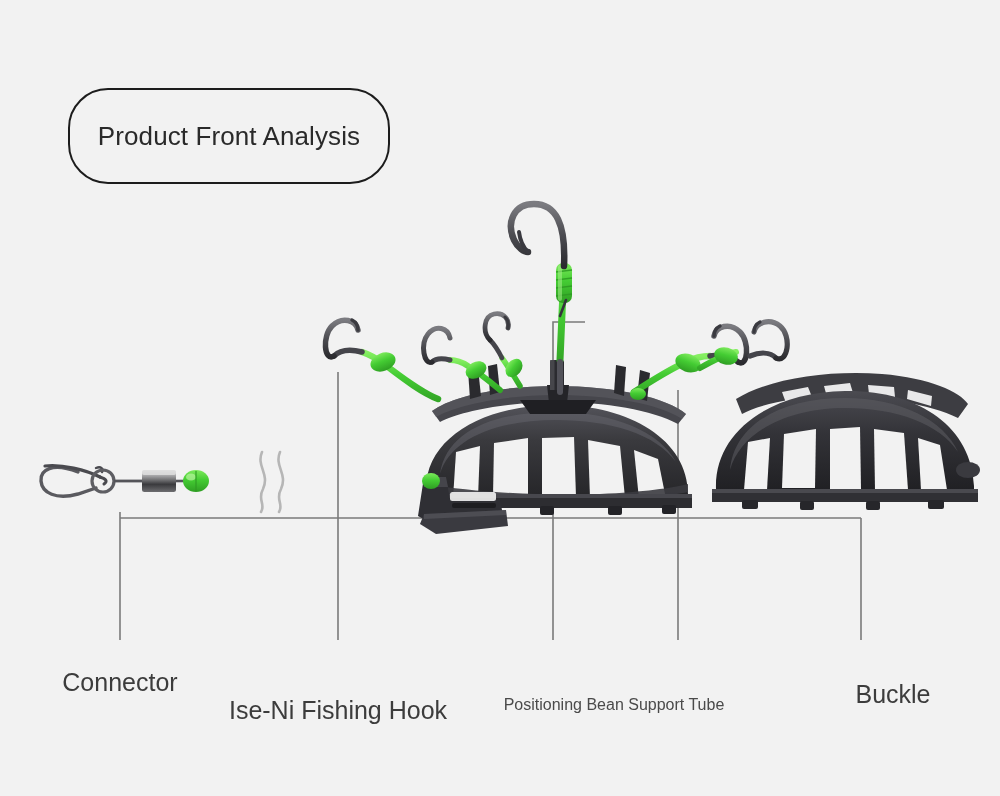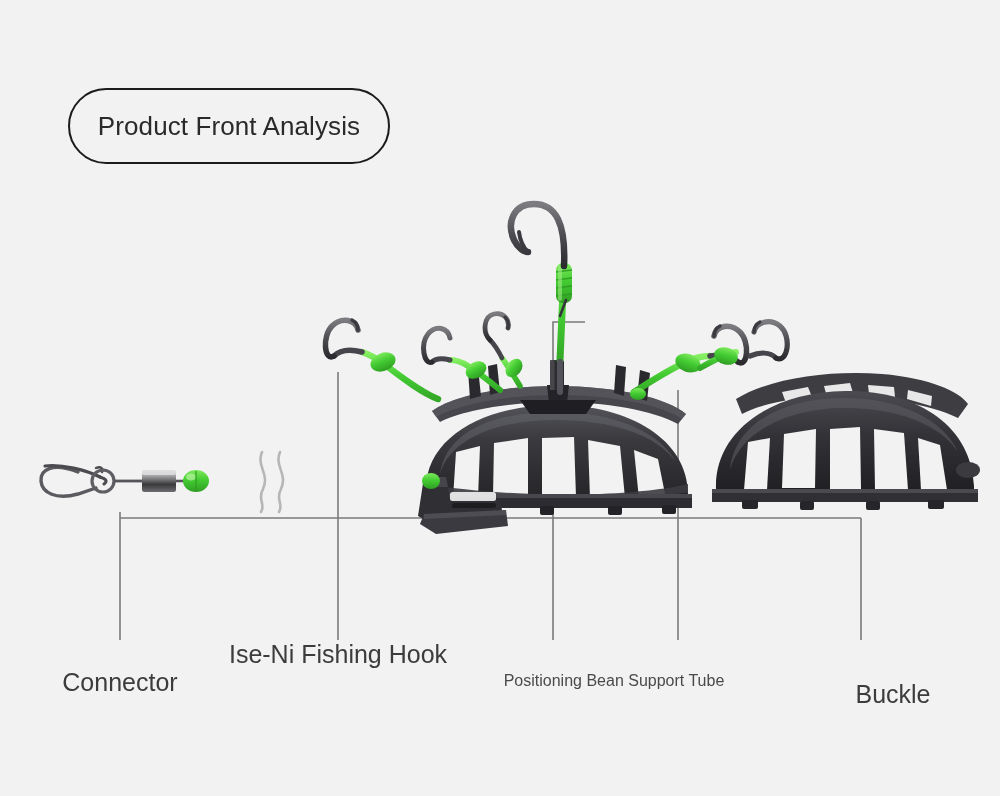--- a/index.html
+++ b/index.html
@@ -22,21 +22,21 @@
     inset: 0;
     width: 1000px;
     height: 796px;
   }
   
   #title-pill {
     position: absolute;
     left: 68px;
     top: 88px;
     width: 322px;
-    height: 76px;
+    height: 96px;
     border: 2.5px solid #1c1c1c;
     border-radius: 40px;
     background: #f2f2f2;
     display: flex;
     align-items: center;
     justify-content: center;
     box-sizing: border-box;
   }
   #title-pill .label {
     font-size: 26px;
@@ -301,17 +301,17 @@
       <ellipse cx="638" cy="394" rx="8" ry="6" fill="url(#greenSleeve)"></ellipse>
     </g>
 
   </svg>
 
   <div id="title-pill">
     <span class="label">Product Front Analysis</span>
   </div>
 
   <div class="callout big" style="left:120px; top:668px;text-align:right;">Connector</div>
-  <div class="callout big" style="left:338px; top:640px;">Ise-Ni Fishing Hook</div>
-  <div class="callout small" style="left:614px; top:672px;">Positioning Bean Support Tube</div>
+  <div class="callout big" style="left:338px; top:696px;">Ise-Ni Fishing Hook</div>
+  <div class="callout small" style="left:614px; top:696px;">Positioning Bean Support Tube</div>
   <div class="callout big" style="left:861px; top:680px;margin-left:32px;">Buckle</div>
 
 </div>
 
 </body></html>

